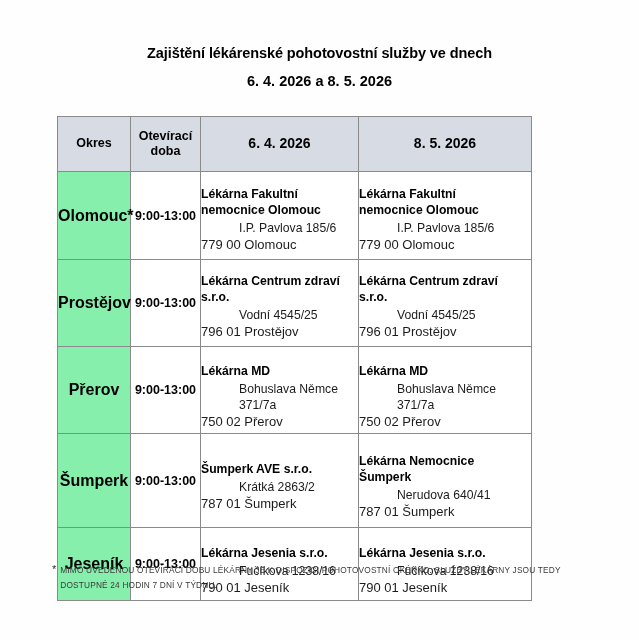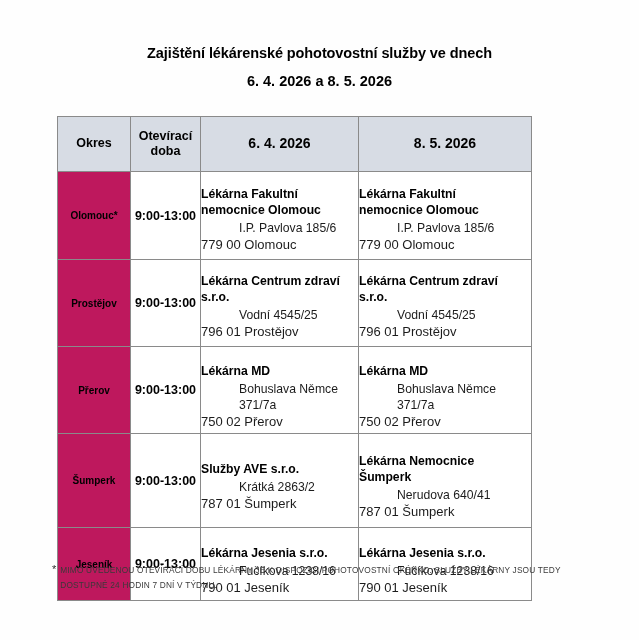--- a/index.html
+++ b/index.html
@@ -80,23 +80,23 @@
     font-weight: bold;
     text-align: center;
     height: 54px;
     line-height: 1.22;
     color: #000;
   }
   th.h-okres, th.h-doba { font-size: 12.5px; }
   th.h-date { font-size: 14px; }
 
   td.okres-cell {
-    background: #be185d;
-    text-align: center;
-    font-size: 10px;
+    background: #86efac;
+    text-align: center;
+    font-size: 16px;
     font-weight: bold;
     color: #000;
     padding: 0 2px;
   }
   td.doba-cell {
     background: #ffffff;
     text-align: center;
     font-size: 12.5px;
     font-weight: bold;
     color: #000;
@@ -245,21 +245,21 @@
             <div class="ph-name">Lékárna MD</div>
             <div class="ph-street">Bohuslava Němce 371/7a</div>
             <div class="ph-city">750 02 Přerov</div>
           </td>
         </tr>
 
         <tr class="r-sumperk">
           <td class="okres-cell">Šumperk</td>
           <td class="doba-cell">9:00-13:00</td>
           <td class="ph-cell">
-            <div class="ph-name">Služby AVE s.r.o.</div>
+            <div class="ph-name">Šumperk AVE s.r.o.</div>
             <div class="ph-street">Krátká 2863/2</div>
             <div class="ph-city">787 01 Šumperk</div>
           </td>
           <td class="ph-cell">
             <div class="ph-name">Lékárna Nemocnice</div>
             <div class="ph-name">Šumperk</div>
             <div class="ph-street">Nerudova 640/41</div>
             <div class="ph-city">787 01 Šumperk</div>
           </td>
         </tr>

